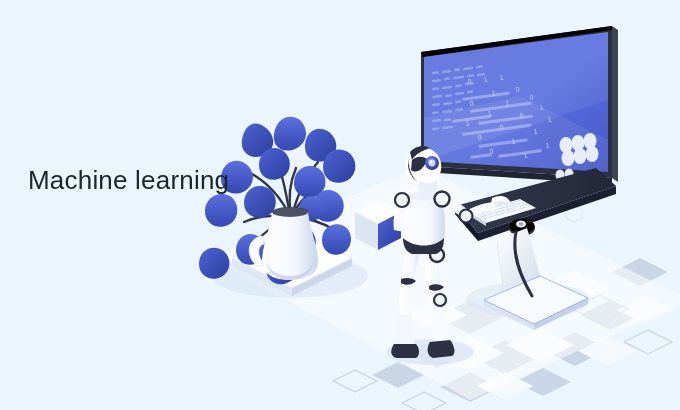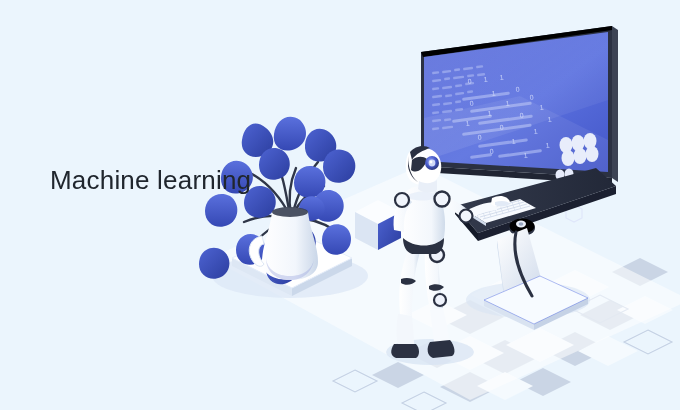--- a/index.html
+++ b/index.html
@@ -7,21 +7,21 @@
     width:680px;height:410px;overflow:hidden;
     font-family:"Liberation Sans", sans-serif;
     background:#ebf5fd;
   }
   #scene{position:relative;width:680px;height:410px;background:#ebf5fd;}
   #art{position:absolute;inset:0;}
   .headline{
     position:absolute;left:28px;top:165px;
     font-family:"Liberation Sans", sans-serif;
     font-size:26px;font-weight:400;letter-spacing:.2px;
-    color:#20262e;white-space:nowrap;margin-left:22px;
+    color:#20262e;white-space:nowrap;
   }
 </style>
 </head>
 <body>
 
 <div id="scene">
 
   <svg id="art" viewBox="0 0 680 410">
     <defs>
       <linearGradient id="gScreen" x1="0" y1="0" x2="1" y2="1">

